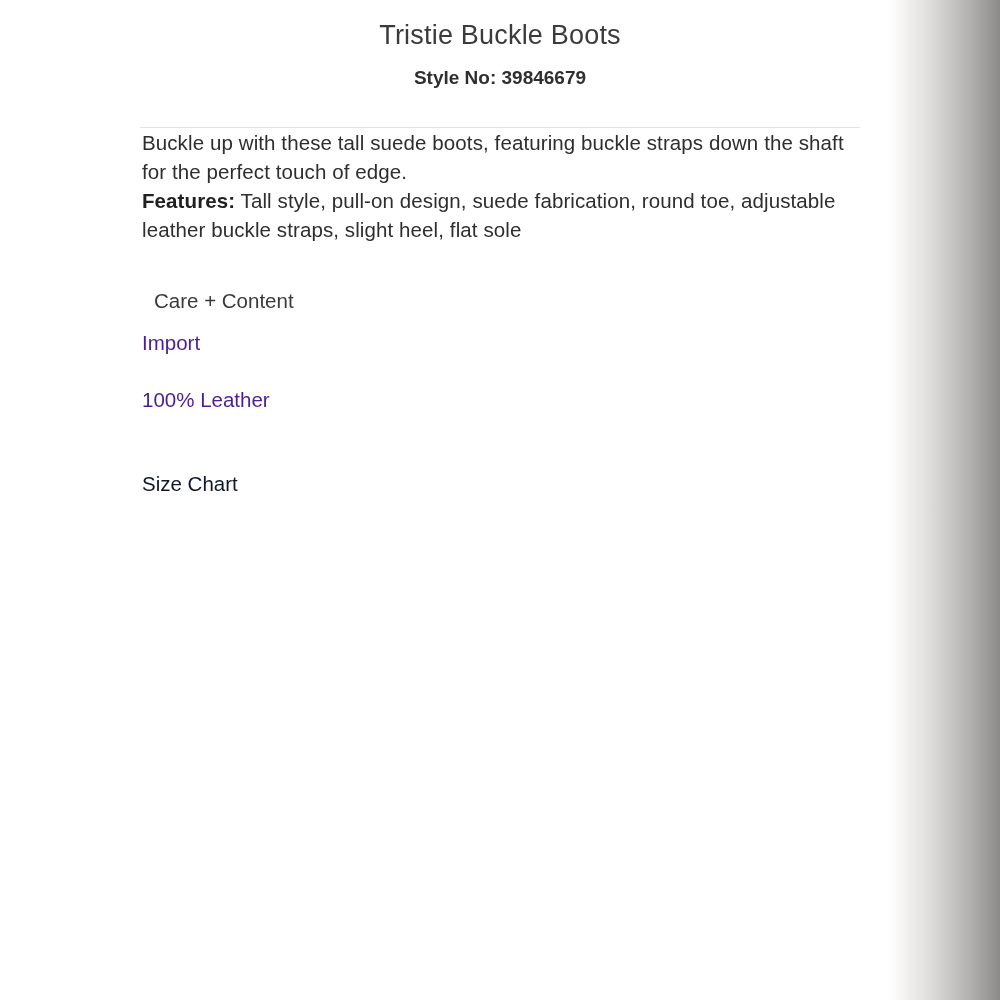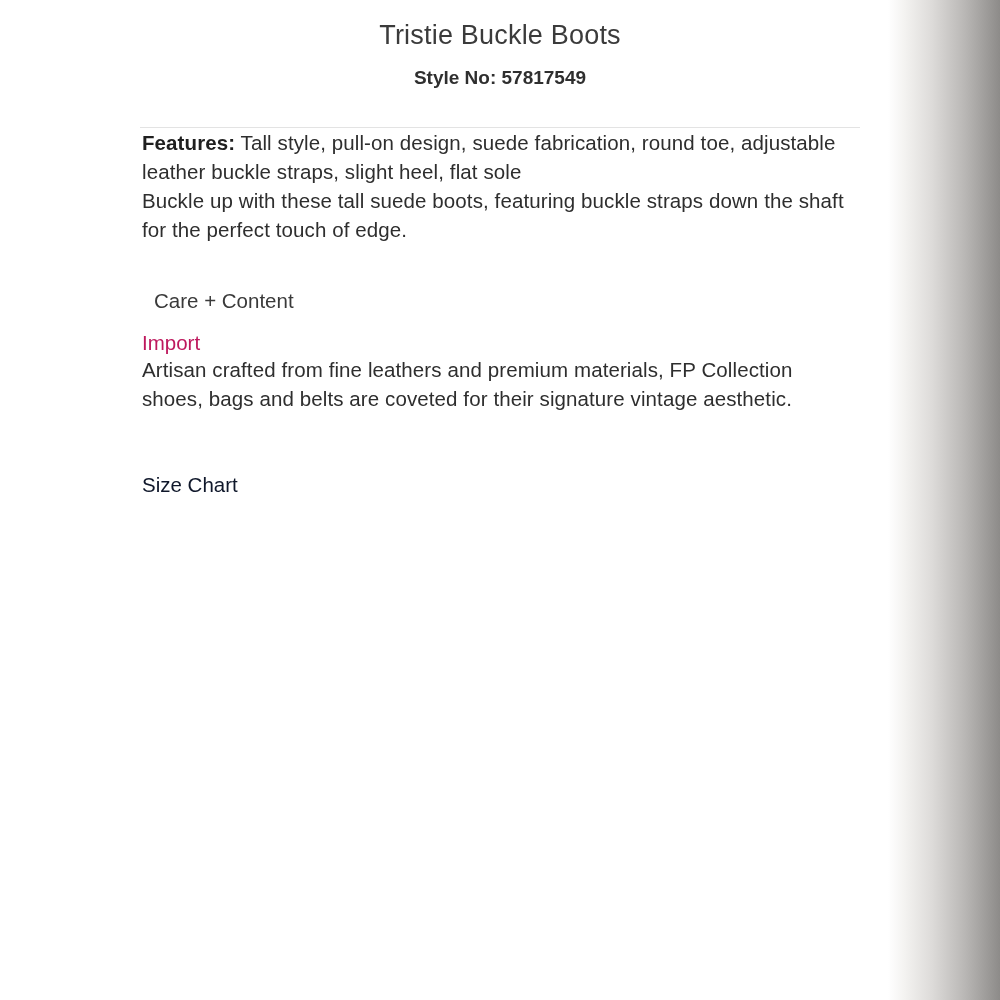--- a/index.html
+++ b/index.html
@@ -78,21 +78,21 @@
     font-weight: 700;
     color: #1f1f1f;
   }
   .section-head {
     font-size: 20.5px;
     color: #3a3a3a;
     font-weight: 400;
     margin: 12px;
   }
   .head-gap { margin-top: 44px; }
-  .line { font-size: 20.5px; color: #be185d; margin: 0; }
+  .line { font-size: 20.5px; color: #4c1d95; margin: 0; }
   .line-gap-sm { margin-top: 18px; }
   .line-gap-md { margin-top: 33px; }
   .fp-head-gap { margin-top: 44px; }
   .fp-body-gap { margin-top: 15px; }
   .size-chart {
     display: inline-block;
     margin-top: 60px;
     font-size: 20.5px;
     color: #0f172a;
     text-decoration: none;
@@ -101,35 +101,35 @@
 </style>
 </head>
 <body>
 
 <div class="page-bg"></div>
 <div class="sheet"></div>
 
 <div class="content">
 
   <h1 class="title">Tristie Buckle Boots</h1>
-  <div class="style-no">Style No: 57817549</div>
+  <div class="style-no">Style No: 39846679</div>
 
   <div class="divider"></div>
 
   <div class="body-area">
 
+    <p class="para gap-1">Buckle up with these tall suede boots, featuring buckle straps down the shaft for the perfect touch of edge.</p>
+
     <p class="para gap-2"><span class="lbl">Features:</span><span> Tall style, pull-on design, suede fabrication, round toe, adjustable leather buckle straps, slight heel, flat sole</span></p>
-
-    <p class="para gap-1">Buckle up with these tall suede boots, featuring buckle straps down the shaft for the perfect touch of edge.</p>
 
 
     <p class="section-head head-gap">Care + Content</p>
 
     <p class="line line-gap-sm">Import</p>
 
+    <p class="line line-gap-md">100% Leather</p>
 
 
-    <p class="para fp-body-gap">Artisan crafted from fine leathers and premium materials, FP Collection shoes, bags and belts are coveted for their signature vintage aesthetic.</p>
 
     <a class="size-chart" href="#">Size Chart</a>
 
   </div>
 </div>
 
 </body></html>

